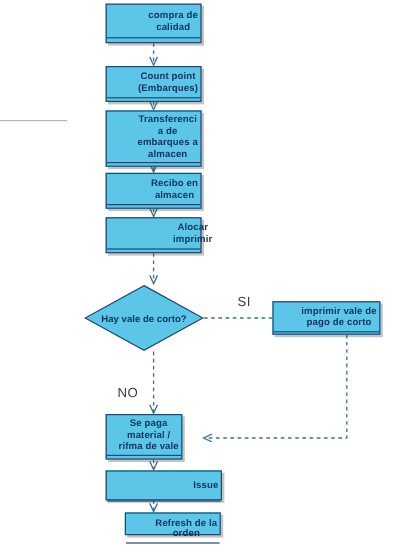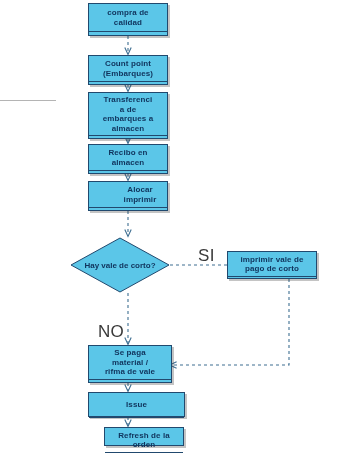--- a/index.html
+++ b/index.html
@@ -36,21 +36,21 @@
     line-height: 9.5px;
     text-align: center;
     letter-spacing: 0.1px;
     z-index: 3;
   }
   .node .body {
     box-sizing: border-box;
     width: 100%;
     display: flex;
     align-items: center;
-    justify-content: center;
+    justify-content: flex-end;
     padding: 12px 2px;
   }
   .node .foot {
     box-sizing: border-box;
     width: 100%;
     border-top: 1px solid #21496E;
   }
   .node.shadowed {
     box-shadow: 2px 2px 0 rgba(60,60,60,0.30);
   }
@@ -67,21 +67,21 @@
     display: flex;
     align-items: center;
     justify-content: center;
     font-size: 8px;
     font-weight: bold;
     color: #10335C;
     text-align: center;
   }
   .edge-label {
     position: absolute;
-    font-size: 17px;
+    font-size: 11px;
     color: #3A3A3A;
     font-weight: normal;
     letter-spacing: 0.3px;
     z-index: 4;
     white-space: nowrap;
   }
   .stray-line {
     position: absolute;
     background: #B4B4B4;
     height: 1px;
@@ -181,21 +181,21 @@
   <div class="node shadowed" style="left:227px; top:251px; width:90px; height:28px;">
     <div class="body" style="height:23px;">
       <div>
         <div>imprimir vale de</div>
         <div>pago de corto</div>
       </div>
     </div>
     <div class="foot" style="height:5px;"></div>
   </div>
 
-  <div class="node shadowed" style="left:88px; top:345px; width:84px; height:38px;">
+  <div class="node shadowed" style="left:88px; top:345px; width:64px; height:38px;">
     <div class="body" style="height:33px;">
       <div>
         <div>Se paga</div>
         <div>material /</div>
         <div>rifma de vale</div>
       </div>
     </div>
     <div class="foot" style="height:5px;"></div>
   </div>
 

